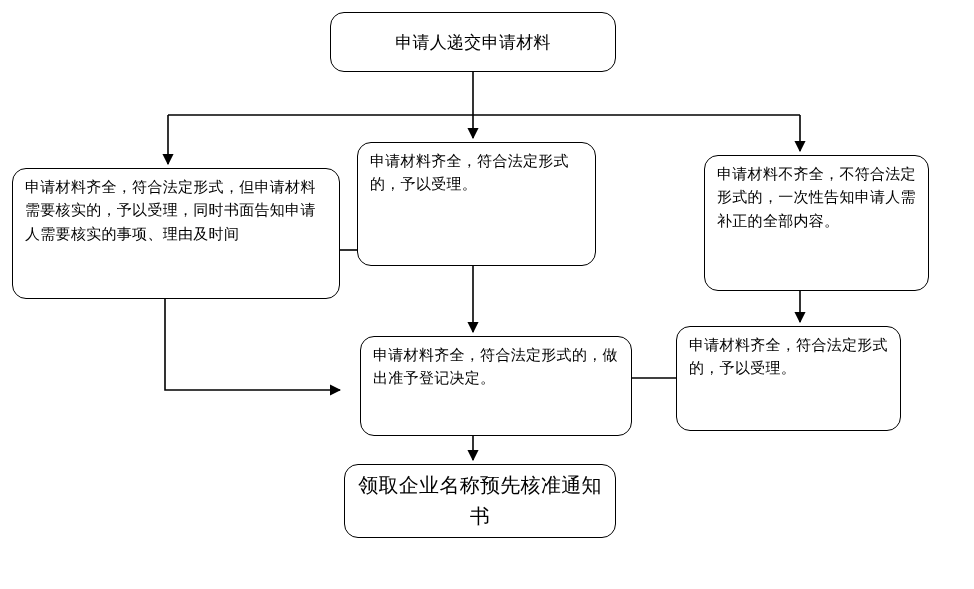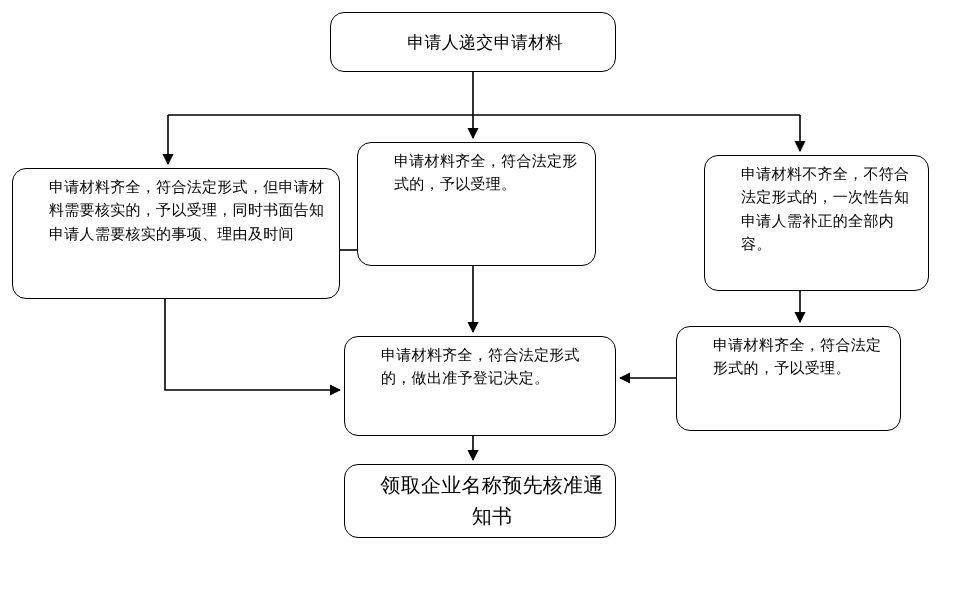--- a/index.html
+++ b/index.html
@@ -30,42 +30,41 @@
     position: absolute;
     box-sizing: border-box;
     border: 1px solid #000000;
     border-radius: 14px;
     background: #ffffff;
     color: #000000;
     font-size: 15px;
     line-height: 1.55;
     letter-spacing: 0.3px;
     z-index: 2;
-    padding-left: 24px;
   }
   .node .txt {
     display: block;
     padding: 7px 12px 0 12px;
   }
   .node.centered {
     display: flex;
     align-items: center;
     justify-content: center;
   }
   .node.centered .txt {
     padding: 0 10px;
     text-align: center;
   }
 
   
   #node-submit       { left: 330px; top: 12px;  width: 286px; height: 60px;  font-size: 17px; }
   #node-verify       { left: 12px;  top: 168px; width: 328px; height: 131px; }
   #node-accept-mid   { left: 357px; top: 142px; width: 239px; height: 124px; }
   #node-incomplete   { left: 676px; top: 155px; width: 225px; height: 136px; margin-left: 28px; }
-  #node-decision     { left: 344px; top: 336px; width: 272px; height: 100px; }
+  #node-decision     { left: 360px; top: 336px; width: 272px; height: 100px; }
   #node-accept-right { left: 676px; top: 326px; width: 225px; height: 105px; }
   #node-receive      { left: 344px; top: 464px; width: 272px; height: 74px; font-size: 20px; }
 </style>
 </head>
 <body>
 
 <div id="canvas">
 
   <svg class="edges" viewBox="0 0 974 589" xmlns="http://www.w3.org/2000/svg">
     <defs>

